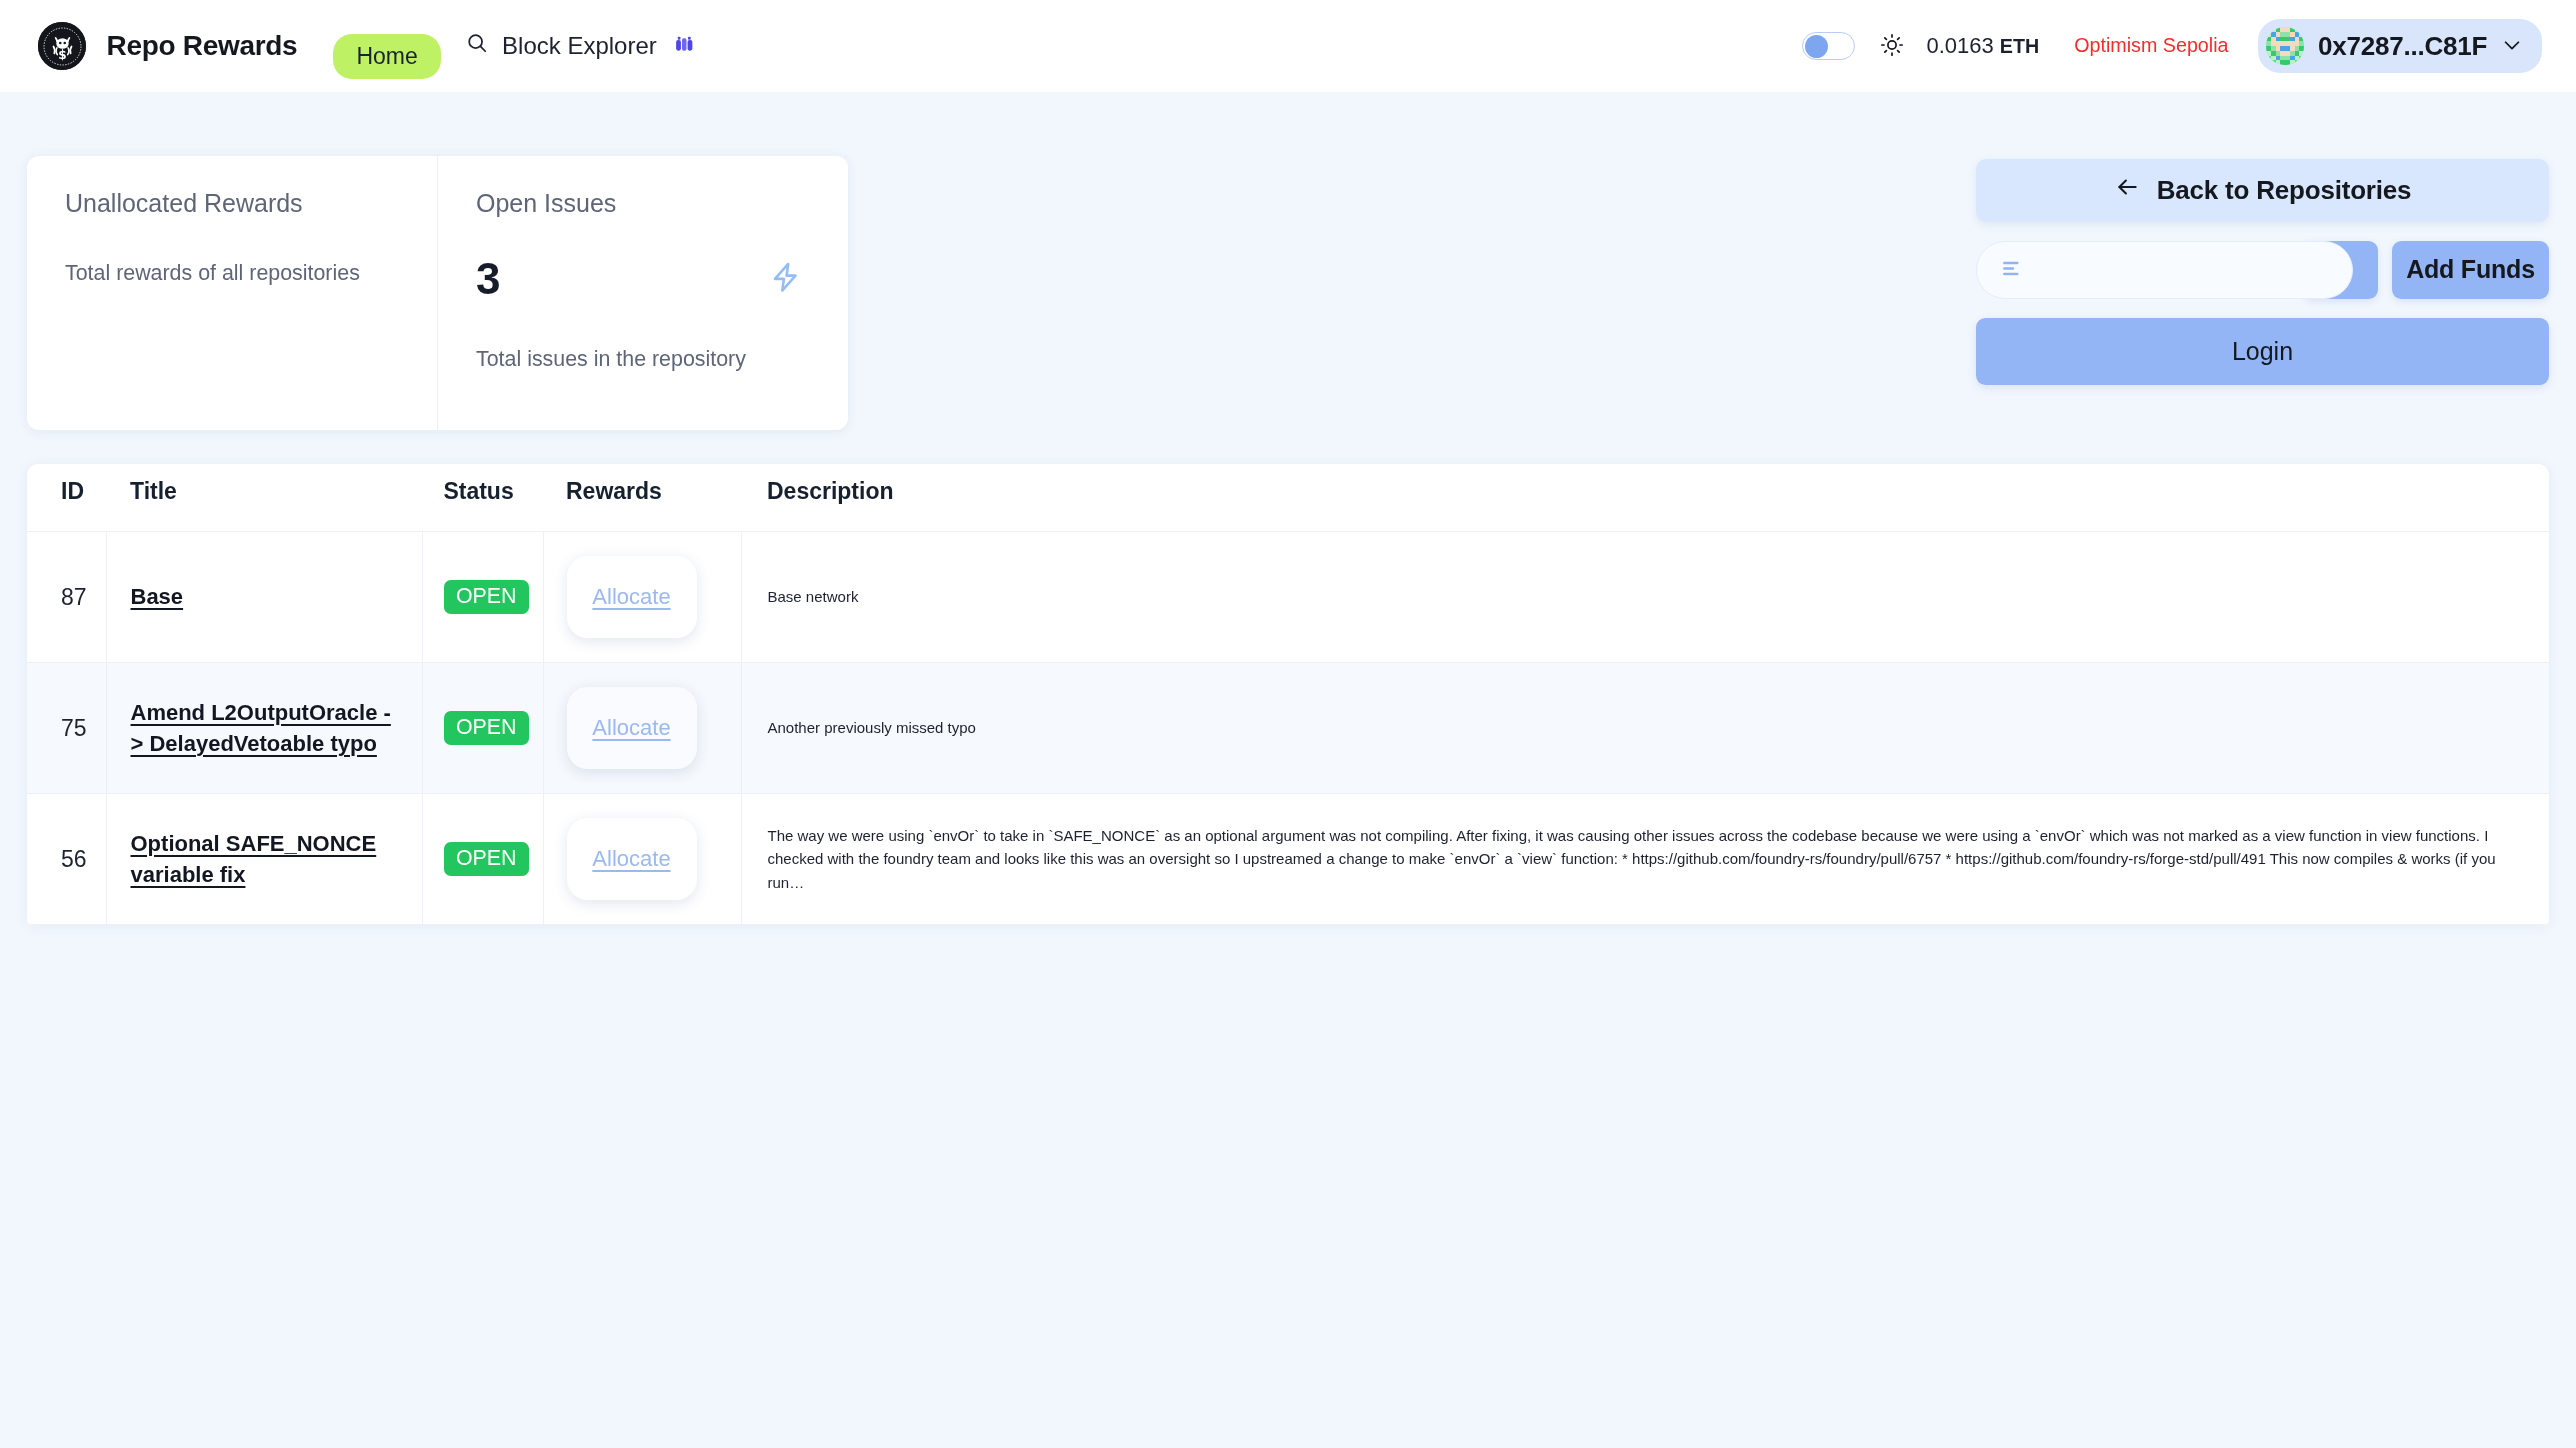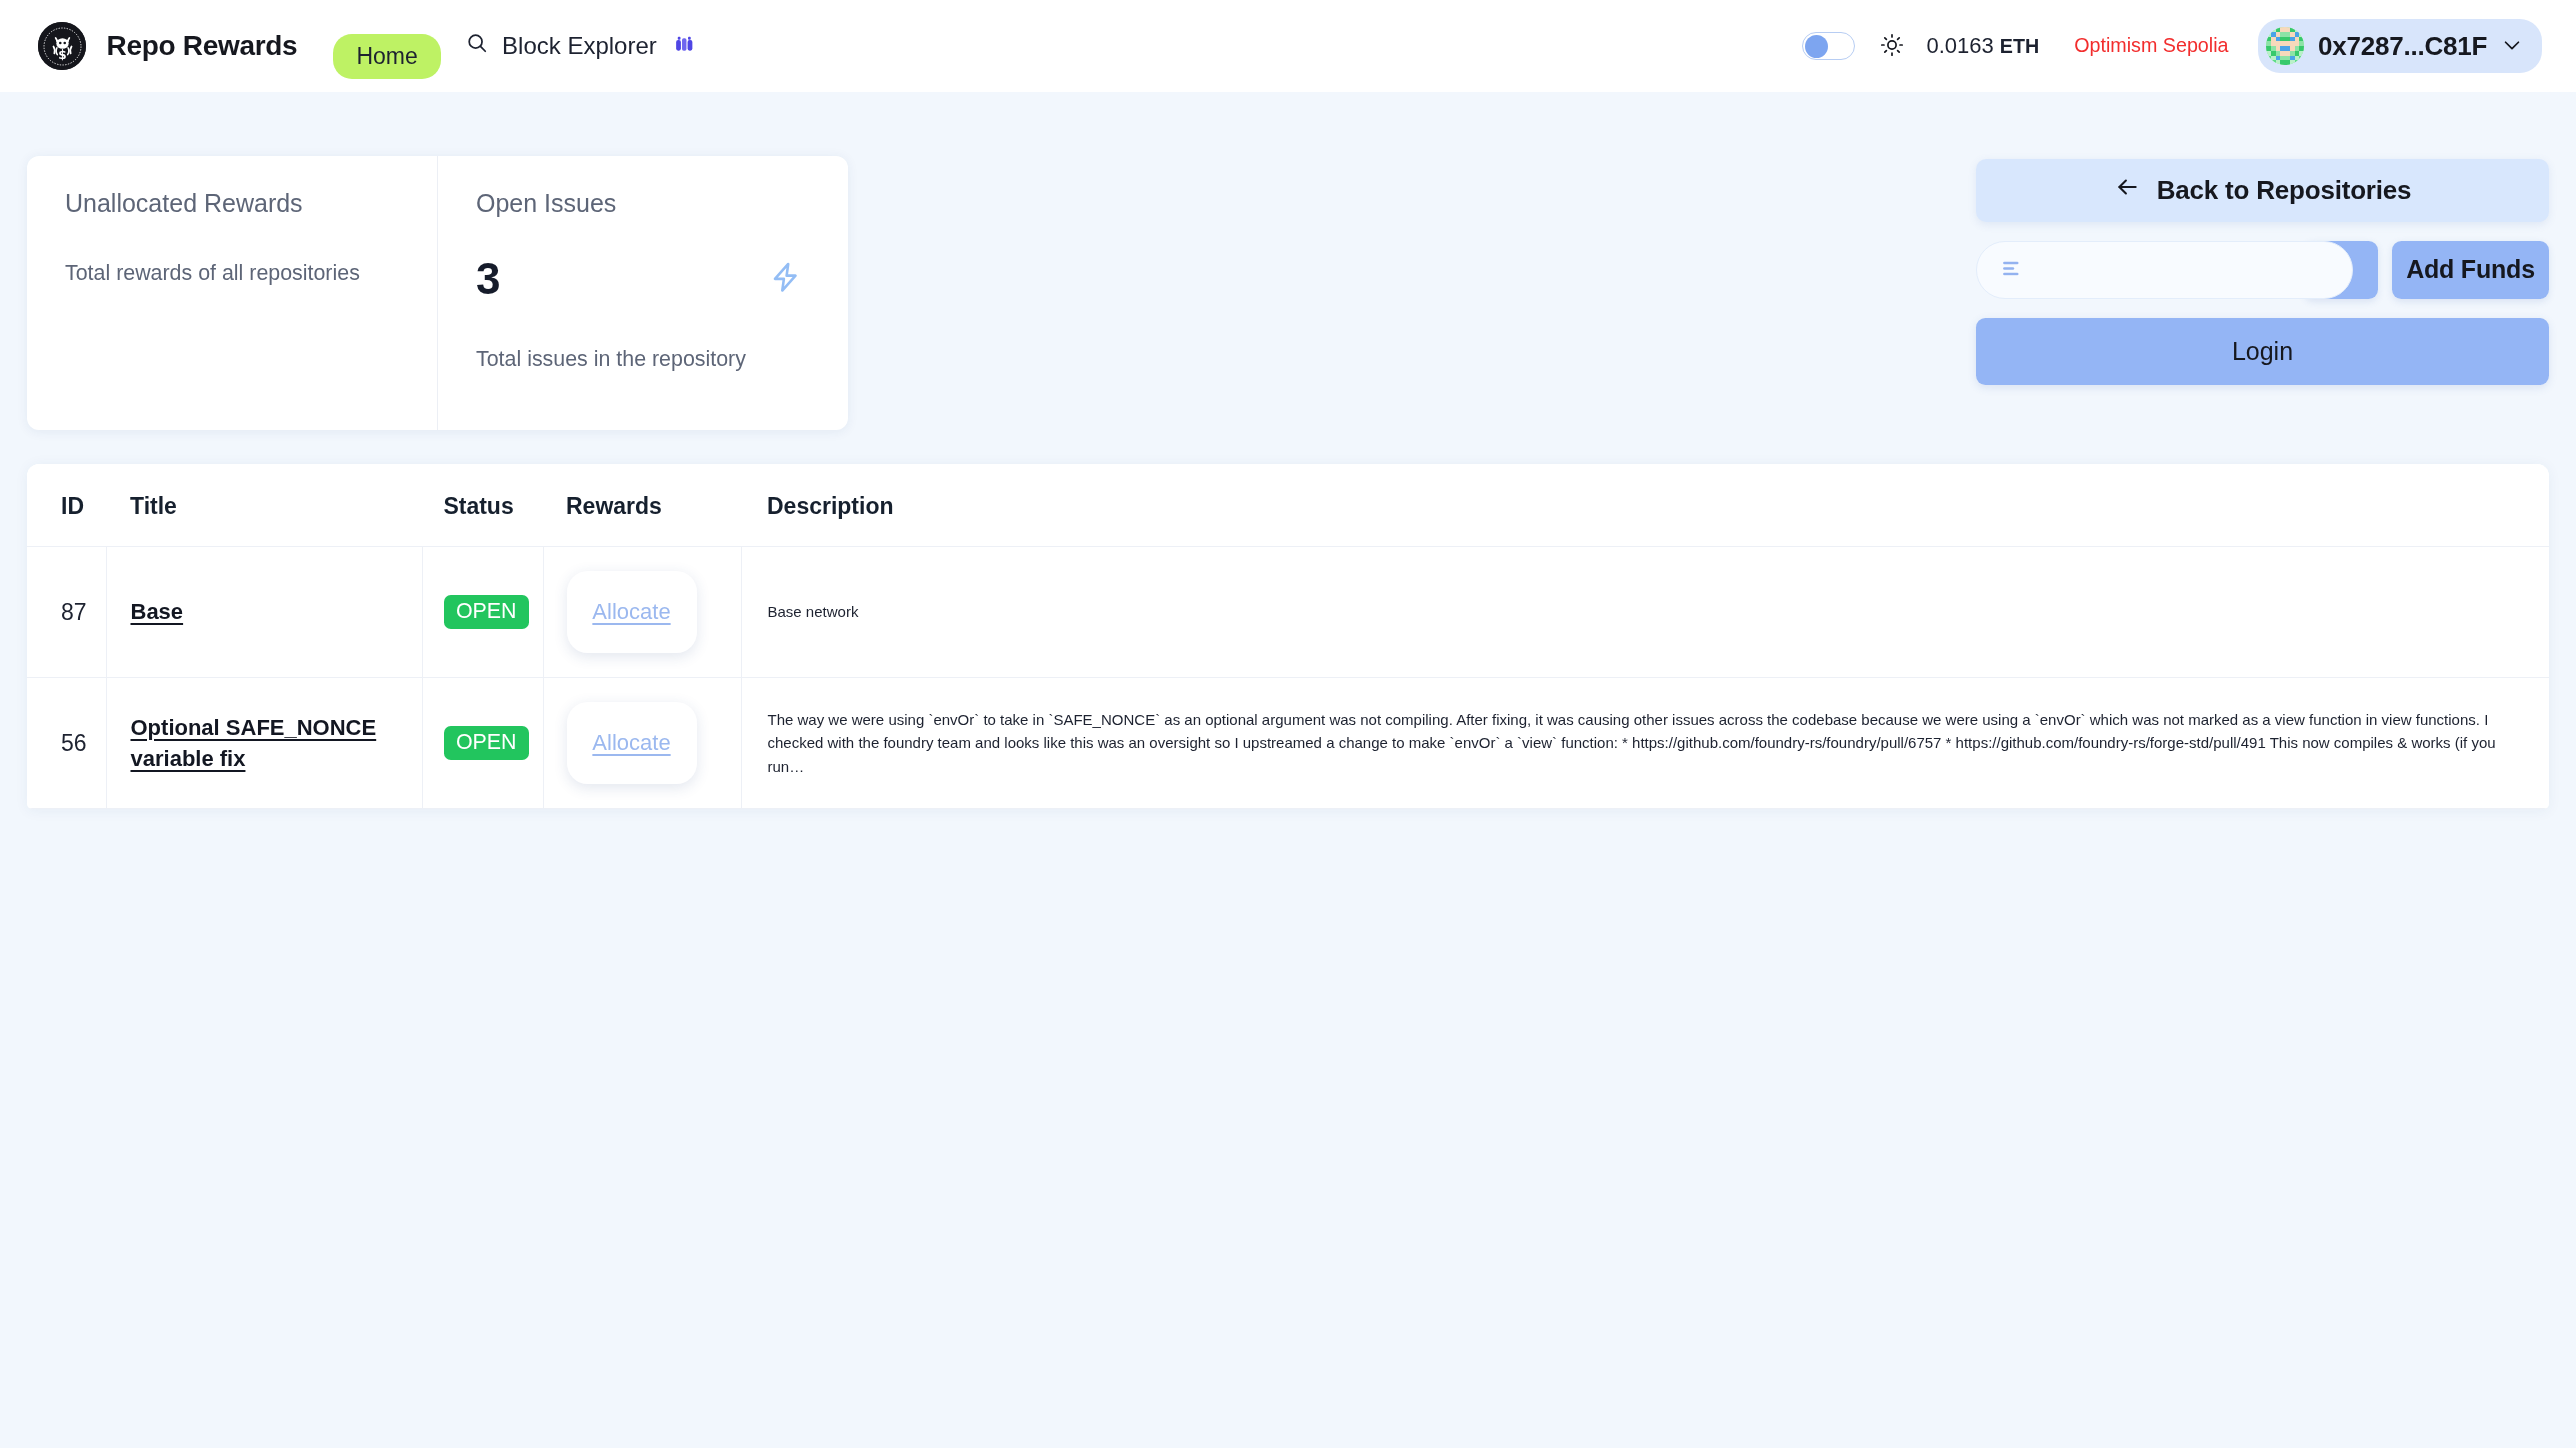--- a/index.html
+++ b/index.html
@@ -205,21 +205,21 @@
     margin-top: 34px;
     background: #ffffff;
     border-radius: 12px 12px 5.1px 5.1px;
     box-shadow: 0 1.7px 13.7px rgba(30,60,120,0.06);
     overflow: hidden;
   }
   table { width: 100%; border-collapse: collapse; table-layout: fixed; }
   thead th {
     text-align: left;
     font-size: 23px; font-weight: 700; color: #16202e;
-    padding: 29px 0 26px 0;
+    padding: 14px 0 26px 0;
     background: #ffffff;
     border-bottom: 0.9px solid #edf0f6;
   }
   th.c-id    { width: 79px;  padding-left: 34px; }
   th.c-title { width: 316px; padding-left: 24px; }
   th.c-status{ width: 121px; padding-left: 21.4px; }
   th.c-rew   { width: 198px; padding-left: 23px; }
   th.c-desc  { padding-left: 26px; }
 
   tbody tr { border-bottom: 0.9px solid #edf0f6; }
@@ -512,20 +512,35 @@
             <span class="badge-open">OPEN</span>
           </td>
           <td class="c-rew">
             <span class="allocate-btn">
               <span class="allocate-label">Allocate</span>
             </span>
           </td>
           <td class="c-desc">Base network</td>
         </tr>
 
+        <tr class="alt">
+          <td class="c-id">75</td>
+          <td class="c-title">
+            <span class="issue-link">Amend L2OutputOracle -&gt; DelayedVetoable typo</span>
+          </td>
+          <td class="c-status">
+            <span class="badge-open">OPEN</span>
+          </td>
+          <td class="c-rew">
+            <span class="allocate-btn">
+              <span class="allocate-label">Allocate</span>
+            </span>
+          </td>
+          <td class="c-desc">Another previously missed typo</td>
+        </tr>
 
         <tr>
           <td class="c-id">56</td>
           <td class="c-title">
             <span class="issue-link">Optional SAFE_NONCE variable fix</span>
           </td>
           <td class="c-status">
             <span class="badge-open">OPEN</span>
           </td>
           <td class="c-rew">

